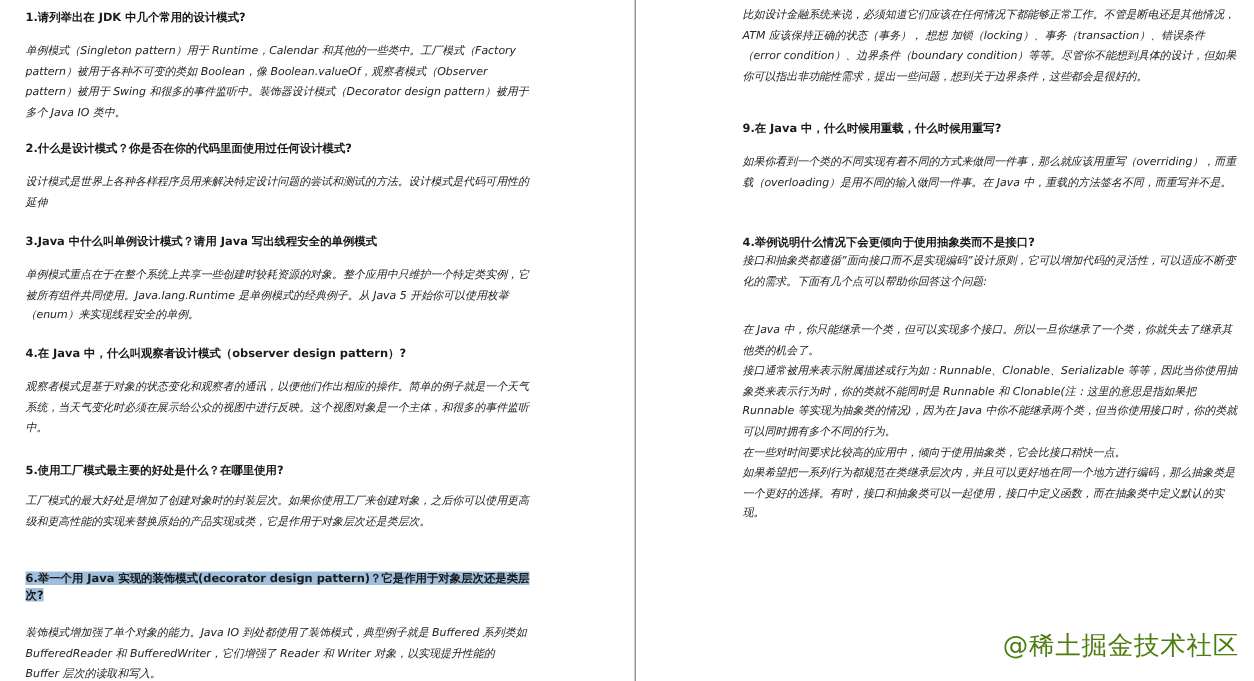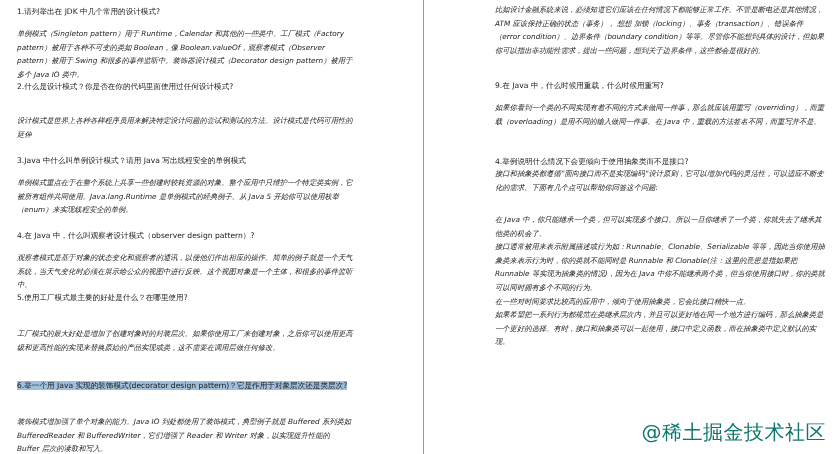--- a/index.html
+++ b/index.html
@@ -5,48 +5,48 @@
   html, body { margin: 0; padding: 0; }
   body {
     width: 836px; height: 454px; overflow: hidden; background: #ffffff;
     font-family: "DejaVu Sans", "Liberation Sans", sans-serif;
     color: #1a1a1a; position: relative;
   }
   .col { position: absolute; top: 0; }
   #left { left: 17px; width: 336px; }
   #right { left: 495px; width: 330px; }
   .divider { position: absolute; left: 423px; top: 0; width: 1px; height: 454px; background: #9a9a9a; }
-  .q { font-size: 7.6px; font-weight: normal; line-height: 11px; position: absolute; left: 0; width: 100%; }
+  .q { font-size: 7.6px; font-weight: bold; line-height: 11px; position: absolute; left: 0; width: 100%; }
   .a { font-size: 7.3px; line-height: 13.6px; position: absolute; left: 0; width: 100%; color: #222; font-style: italic; }
   .hl { background: #9fbfdc; }
   .watermark {
-    position: absolute; right: 10px; top: 419px; font-size: 20px; color: #0f766e;
+    position: absolute; right: 10px; top: 419px; font-size: 17px; color: #4d7c0f;
     font-family: "DejaVu Sans", sans-serif; letter-spacing: 0.5px; text-align: right;
   }
 </style>
 </head>
 <body>
 
 <div class="divider"></div>
 
 <div id="left" class="col">
   <div class="q" style="top:6px">1.请列举出在 JDK 中几个常用的设计模式?</div>
   <div class="a" style="top:27px">单例模式（Singleton pattern）用于 Runtime，Calendar 和其他的一些类中。工厂模式（Factory pattern）被用于各种不可变的类如 Boolean，像 Boolean.valueOf，观察者模式（Observer pattern）被用于 Swing 和很多的事件监听中。装饰器设计模式（Decorator design pattern）被用于多个 Java IO 类中。</div>
 
-  <div class="q" style="top:81px">2.什么是设计模式？你是否在你的代码里面使用过任何设计模式?</div>
+  <div class="q" style="top:93px">2.什么是设计模式？你是否在你的代码里面使用过任何设计模式?</div>
   <div class="a" style="top:114px">设计模式是世界上各种各样程序员用来解决特定设计问题的尝试和测试的方法。设计模式是代码可用性的延伸</div>
 
   <div class="q" style="top:155px">3.Java 中什么叫单例设计模式？请用 Java 写出线程安全的单例模式</div>
   <div class="a" style="top:176px">单例模式重点在于在整个系统上共享一些创建时较耗资源的对象。整个应用中只维护一个特定类实例，它被所有组件共同使用。Java.lang.Runtime 是单例模式的经典例子。从 Java 5 开始你可以使用枚举（enum）来实现线程安全的单例。</div>
 
   <div class="q" style="top:230px">4.在 Java 中，什么叫观察者设计模式（observer design pattern）?</div>
   <div class="a" style="top:251px">观察者模式是基于对象的状态变化和观察者的通讯，以便他们作出相应的操作。简单的例子就是一个天气系统，当天气变化时必须在展示给公众的视图中进行反映。这个视图对象是一个主体，和很多的事件监听中。</div>
 
-  <div class="q" style="top:292px">5.使用工厂模式最主要的好处是什么？在哪里使用?</div>
-  <div class="a" style="top:327px">工厂模式的最大好处是增加了创建对象时的封装层次。如果你使用工厂来创建对象，之后你可以使用更高级和更高性能的实现来替换原始的产品实现或类，这不需要在调用层做任何修改。</div>
+  <div class="q" style="top:308px">5.使用工厂模式最主要的好处是什么？在哪里使用?</div>
+  <div class="a" style="top:327px">工厂模式的最大好处是增加了创建对象时的封装层次。如果你使用工厂来创建对象，之后你可以使用更高级和更高性能的实现来替换原始的产品实现或类，它是作用于对象层次还是类层次。</div>
 
   <div class="q" style="top:380px"><span class="hl">6.举一个用 Java 实现的装饰模式(decorator design pattern)？它是作用于对象层次还是类层次?</span></div>
   <div class="a" style="top:415px">装饰模式增加强了单个对象的能力。Java IO 到处都使用了装饰模式，典型例子就是 Buffered 系列类如 BufferedReader 和 BufferedWriter，它们增强了 Reader 和 Writer 对象，以实现提升性能的 Buffer 层次的读取和写入。</div>
 </div>
 
 <div id="right" class="col">
   <div class="a" style="top:3px">比如设计金融系统来说，必须知道它们应该在任何情况下都能够正常工作。不管是断电还是其他情况，ATM 应该保持正确的状态（事务）， 想想 加锁（locking）、事务（transaction）、错误条件（error condition）、边界条件（boundary condition）等等。尽管你不能想到具体的设计，但如果你可以指出非功能性需求，提出一些问题，想到关于边界条件，这些都会是很好的。</div>
 
   <div class="q" style="top:80px">9.在 Java 中，什么时候用重载，什么时候用重写?</div>
   <div class="a" style="top:101px">如果你看到一个类的不同实现有着不同的方式来做同一件事，那么就应该用重写（overriding），而重载（overloading）是用不同的输入做同一件事。在 Java 中，重载的方法签名不同，而重写并不是。</div>

